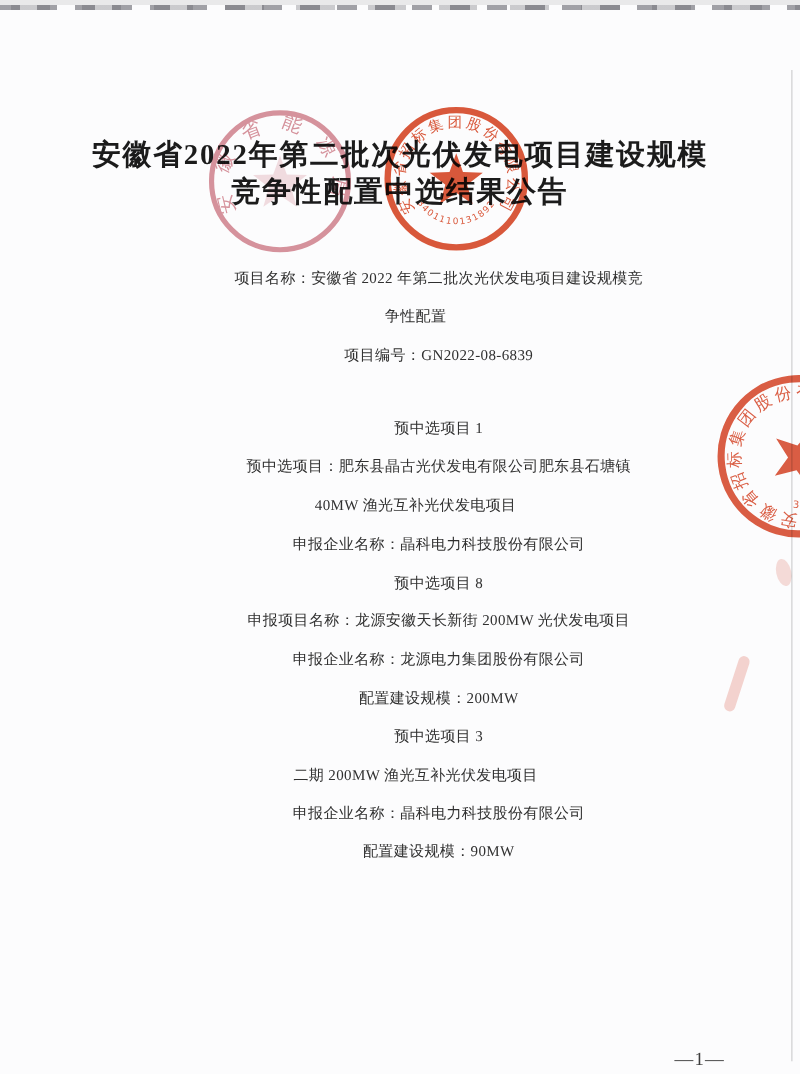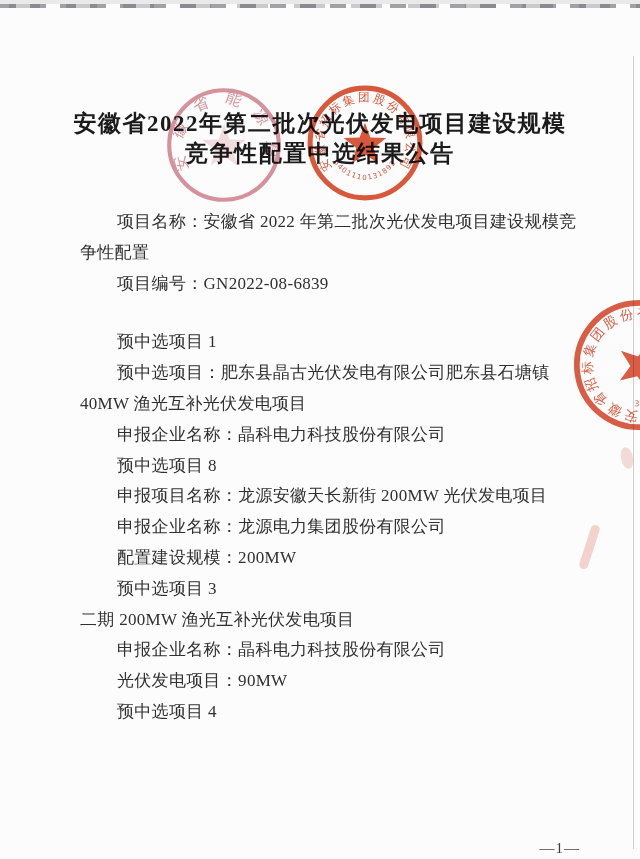--- a/index.html
+++ b/index.html
@@ -23,21 +23,21 @@
   }
   
   .title{
     position:absolute;top:105px;left:36px;right:36px;
     text-align:center;font-weight:bold;font-size:23px;line-height:30px;
     letter-spacing:1.5px;color:#1b1b1b;
   }
   
   .body-text{
     position:absolute;top:203px;left:80px;width:505px;
-    font-size:17px;letter-spacing:.3px;
+    font-size:12px;letter-spacing:.3px;text-align:center;
   }
   .line{height:30.8px;line-height:30.8px;white-space:nowrap;}
   .indent{padding-left:37px;}
   .heading{font-weight:normal;}
   .gap{margin-top:28px;}
   
   .pagenum{
     position:absolute;top:836px;right:60px;
     font-size:15px;letter-spacing:1px;color:#3c3c3c;
   }
@@ -83,23 +83,22 @@
     <div class="line indent">申报企业名称：晶科电力科技股份有限公司</div>
 
     <div class="line indent heading">预中选项目 8</div>
     <div class="line indent">申报项目名称：龙源安徽天长新街 200MW 光伏发电项目</div>
     <div class="line indent">申报企业名称：龙源电力集团股份有限公司</div>
     <div class="line indent">配置建设规模：200MW</div>
 
     <div class="line indent heading">预中选项目 3</div>
     <div class="line">二期 200MW 渔光互补光伏发电项目</div>
     <div class="line indent">申报企业名称：晶科电力科技股份有限公司</div>
-    <div class="line indent">光伏发电项目：90MW</div>
+    <div class="line indent">配置建设规模：90MW</div>
 
-    <div class="line indent heading">预中选项目 4</div>
   </div>
 
   <div class="pagenum">—1—</div>
 
   <div class="seal seal-energy">
     <svg viewBox="0 0 120 120">
       <circle cx="60" cy="60" r="53" fill="none" stroke="currentColor" stroke-width="4"></circle>
       <polygon points="60,40 65.3,54.7 80.9,55.2 68.6,64.8 72.9,79.8 60,71 47.1,79.8 51.4,64.8 39.1,55.2 54.7,54.7" fill="currentColor" opacity="0.30"></polygon>
       <path id="arc-energy" d="M60,100 A40,40 0 1 1 60.05,100" fill="none"></path>
       <text font-size="15" letter-spacing="14" fill="currentColor" text-anchor="middle" font-family="Liberation Serif, DejaVu Serif, serif">

